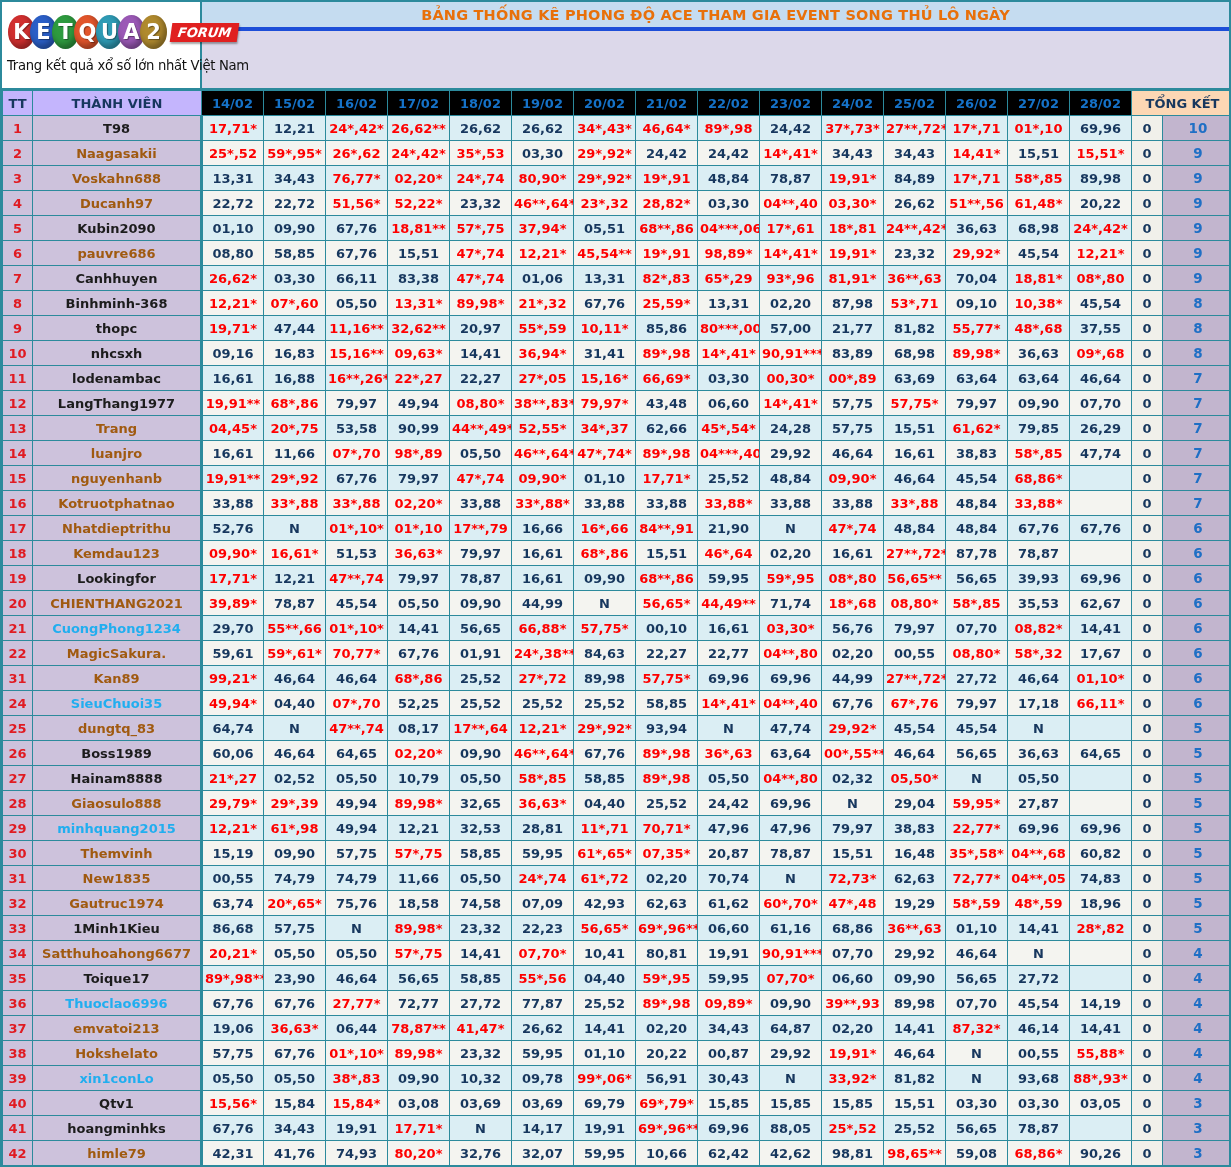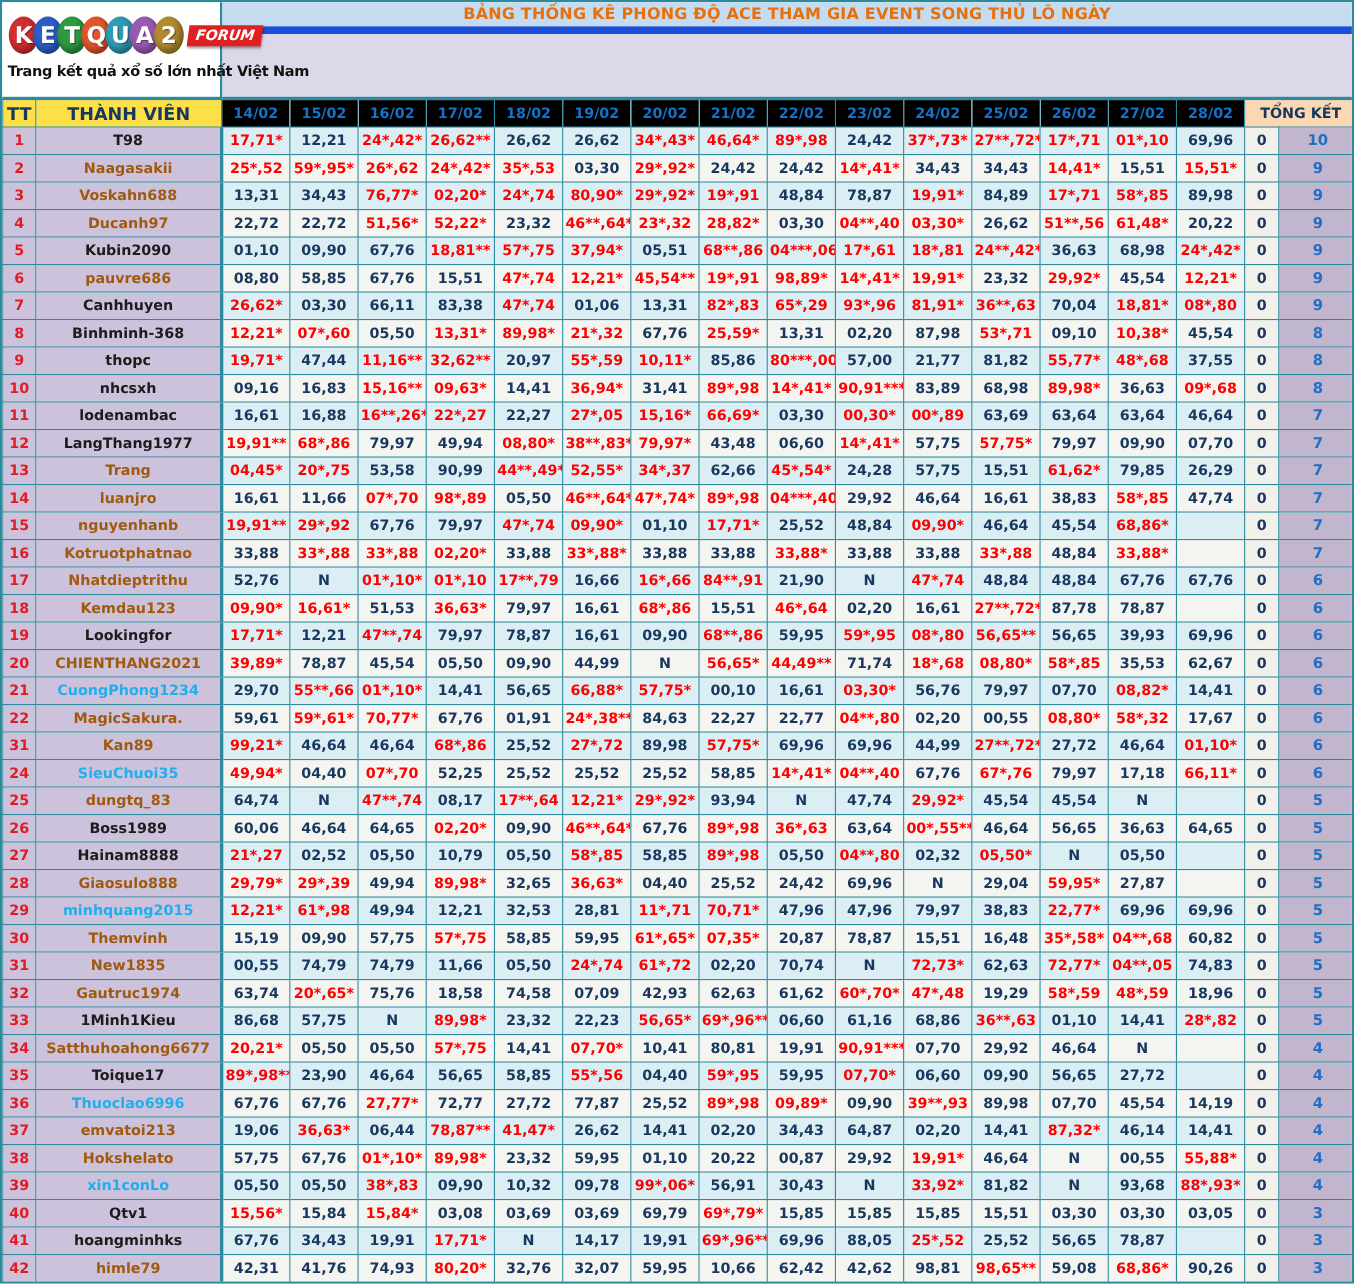--- a/index.html
+++ b/index.html
@@ -24,40 +24,40 @@
     margin-left:-5px;box-shadow:inset -3px -4px 6px rgba(0,0,0,.35);
     text-shadow:1px 1px 1px rgba(0,0,0,.4);
   }
   .oval:first-child{margin-left:0;}
   .forum-badge{
     background:#e02020;color:#fff;font-weight:bold;font-style:italic;
     font-size:13px;padding:2px 7px;margin-left:4px;transform:skewX(-8deg);
     box-shadow:1px 2px 2px rgba(0,0,0,.35);
   }
   .tagline{
-    color:#111;font-size:13.2px;font-weight:700;white-space:nowrap;
+    color:#111;font-size:13.2px;font-weight:400;white-space:nowrap;
     padding-left:1px;letter-spacing:-0.3px;
   }
   .top-right{flex:1;display:flex;flex-direction:column;}
   .title-bar{
-    height:29px;background:#c5dcf0;border-bottom:7px solid #1d4ed8;
+    height:29px;background:#c5dcf0;border-bottom:4px solid #1d4ed8;
     display:flex;align-items:center;justify-content:center;
   }
   .title-text{
     color:#e8700a;font-weight:bold;font-size:14.5px;letter-spacing:.2px;
   }
   .lavender-band{flex:1;background:#dcd8ea;border-bottom:2px solid #2c8a9c;}
   
   table{border-collapse:collapse;table-layout:fixed;width:1231px;}
   td,th{
     border:1.6px solid #2c8a9c;height:25px;padding:0 2px;
     font-weight:bold;font-size:13px;overflow:hidden;white-space:nowrap;
     text-align:center;vertical-align:middle;
   }
-  th.tt-h,th.member-h{background:#fde047;color:#17375e;font-size:16px;}
+  th.tt-h,th.member-h{background:#c4b5fd;color:#17375e;font-size:13px;}
   th.date-h{background:#000000;color:#1572c8;font-size:13px;}
   th.total-h{background:#fcd7b4;color:#17375e;font-size:13px;}
   td.tt{background:#cdc2dc;color:#e01b22;}
   td.name{background:#cdc2dc;border-right-width:3px;}
   td.name.k{color:#1c1c1c;margin-left:28px;}
   td.name.b{color:#a05a10;}
   td.name.c{color:#21aeef;}
   td.val{color:#17375e;}
   td.val.red{color:#fe0000;}
   tr.odd td.val{background:#dbeef4;}

